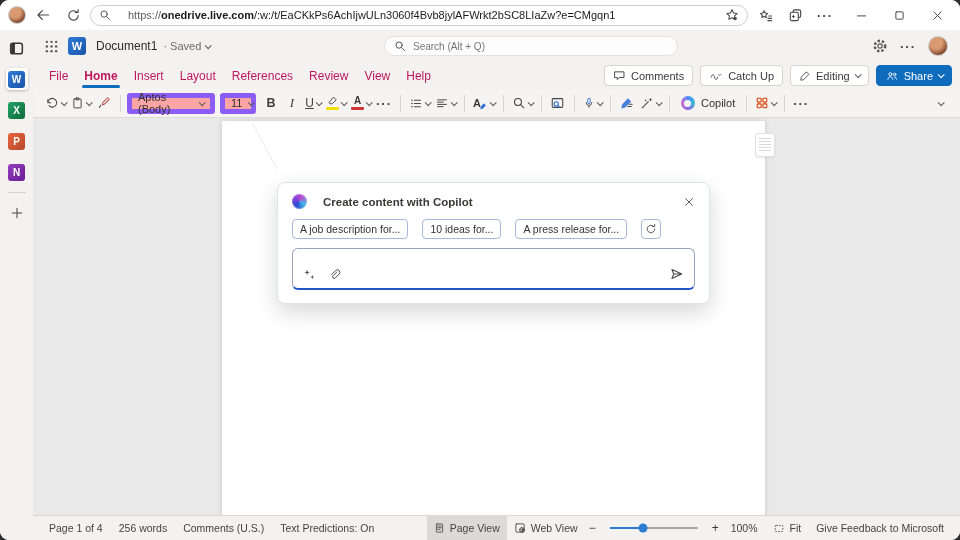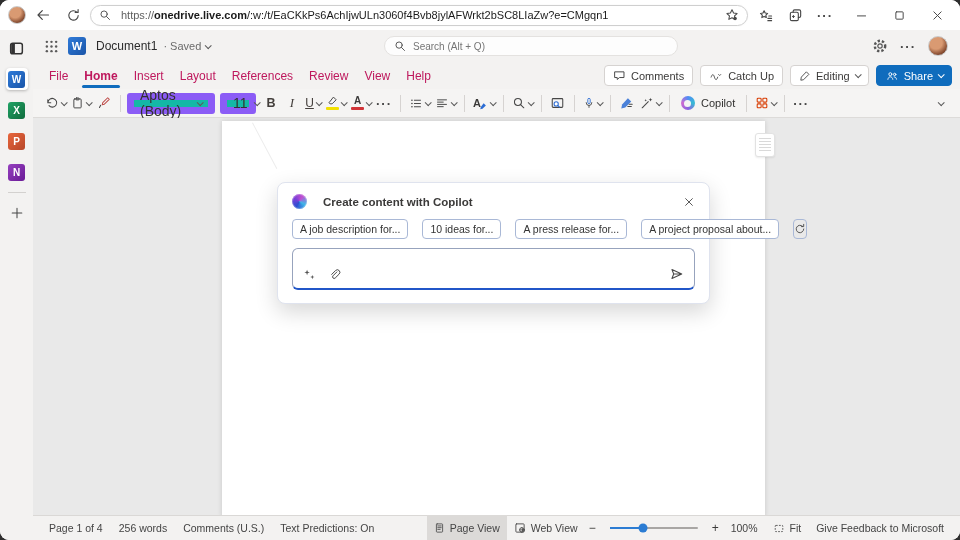--- a/index.html
+++ b/index.html
@@ -4,21 +4,21 @@
 <style>
   * { margin:0; padding:0; box-sizing:border-box; }
   html,body { width:960px; height:540px; }
   body { background:#2e2e2e; font-family:"Liberation Sans", sans-serif; color:#333; }
   .window { width:960px; height:540px; border-radius:9px; overflow:hidden; background:#fff; position:relative; }
 
   
   .browser-bar { height:30px; background:#fff; display:flex; align-items:center; padding:0 10px 0 8px; gap:4px; }
   .bicon { width:26px; height:24px; display:flex; align-items:center; justify-content:center; border-radius:4px; color:#474747; flex:0 0 auto; }
   .avatar { width:18px; height:18px; border-radius:50%; background:radial-gradient(circle at 38% 32%, #d99a72 0 38%, #8a4f33 70%, #4a2a1c 100%); border:1px solid #c9c9c9; flex:0 0 auto; }
-  .url-pill { flex:1; height:21px; border:1px solid #cfcfcf; border-radius:11px; background:#fff; display:flex; align-items:center; padding:0 8px; gap:10px; min-width:0; box-shadow:0 0 0 1px rgba(0,0,0,0.01); }
+  .url-pill { flex:1; height:21px; border:1px solid #cfcfcf; border-radius:11px; background:#fff; display:flex; align-items:center; padding:0 8px; gap:17px; min-width:0; box-shadow:0 0 0 1px rgba(0,0,0,0.01); }
   .url-text { font-size:11px; white-space:nowrap; overflow:hidden; color:#5f5f5f; }
   .url-text b { color:#1b1b1b; font-weight:700; }
   .url-text .path { color:#1b1b1b; font-weight:400; }
   .more-dots { font-size:13px; letter-spacing:1px; color:#474747; font-weight:700; }
 
   
   .main { display:flex; height:510px; }
   .rail { width:33px; background:#f3f2f1; display:flex; flex-direction:column; align-items:center; padding-top:7px; gap:9px; flex:0 0 auto; }
   .rail-app { width:22px; height:22px; border-radius:4px; display:flex; align-items:center; justify-content:center; color:#fff; font-size:10px; font-weight:700; }
   .rail-app.active-wrap { background:#fff; box-shadow:0 1px 3px rgba(0,0,0,.25); }
@@ -47,21 +47,21 @@
   .tab.active::after { content:""; position:absolute; left:6px; right:6px; bottom:-1px; height:2.5px; border-radius:2px; background:#0f6cbd; }
   .tabs-right { margin-left:auto; display:flex; align-items:center; gap:7px; }
   .pill-btn { height:21px; display:flex; align-items:center; gap:5px; padding:0 8px; border:1px solid #d6d3d1; border-radius:4px; background:#fff; font-size:11px; color:#3b3a39; }
   .share-btn { background:#0f6cbd; border-color:#0f6cbd; color:#fff; }
 
   
   .toolbar { height:29px; background:#f5f4f3; border-bottom:1px solid #dddbd9; display:flex; align-items:center; padding:0 10px; gap:1px; }
   .tbtn { height:22px; min-width:20px; padding:0 2px; display:flex; align-items:center; justify-content:center; gap:2px; border-radius:3px; color:#443f3c; }
   .vdiv { width:1px; height:17px; background:#d6d3d1; margin:0 5px; flex:0 0 auto; }
   .chev { width:5px; height:5px; border-right:1.2px solid #5a5a5a; border-bottom:1.2px solid #5a5a5a; transform:rotate(45deg) translateY(-1px); flex:0 0 auto; }
-  .combo { height:21px; border:7px solid #8b5cf6; border-radius:3px; background:#14b8a6; display:flex; align-items:center; padding:0 6px; gap:6px; font-size:14px; color:#323130; }
+  .combo { height:21px; border:5px solid #8b5cf6; border-radius:3px; background:#fca5a5; display:flex; align-items:center; padding:0 6px; gap:6px; font-size:11px; color:#323130; }
   .letter-b { font-weight:800; font-size:12.5px; }
   .letter-i { font-style:italic; font-family:"Liberation Serif",serif; font-size:13px; }
   .letter-u { text-decoration:underline; font-size:12px; }
   .color-stack { display:flex; flex-direction:column; align-items:center; line-height:1; }
   .bar { width:13px; height:3px; border-radius:1px; margin-top:1px; }
   .copilot-ring { width:14px; height:14px; border-radius:50%; background:conic-gradient(#4f8df5,#35bcd4,#8a63e0,#d06bd0,#4f8df5); display:flex; align-items:center; justify-content:center; }
   .copilot-ring::after { content:""; width:7px; height:7px; background:#f5f4f3; border-radius:50%; }
   .copilot-label { font-size:11px; color:#323130; margin-left:4px; }
 
   
@@ -459,21 +459,20 @@
             <span class="cd-close">
               <svg width="12" height="12" viewBox="0 0 16 16">
                   <path class="s" d="M3.5 3.5l9 9M12.5 3.5l-9 9" stroke="#3b3a39"></path>
                 </svg>
             </span>
           </div>
           <div class="cd-chips">
             <span class="chip">A job description for...</span>
             <span class="chip">10 ideas for...</span>
             <span class="chip">A press release for...</span>
-            <span class="chip">A project proposal about...</span>
             <span class="chip-refresh">
               <svg width="12" height="12" viewBox="0 0 16 16">
                   <path class="s" d="M13 8a5 5 0 1 1-1.4-3.5M12.9 1.8v3h-3" stroke="#3b5aa0"></path>
                 </svg>
             </span>
           </div>
           <div class="cd-input">
             <div class="cd-input-row">
               <span>
                 <svg width="13" height="13" viewBox="0 0 16 16">

